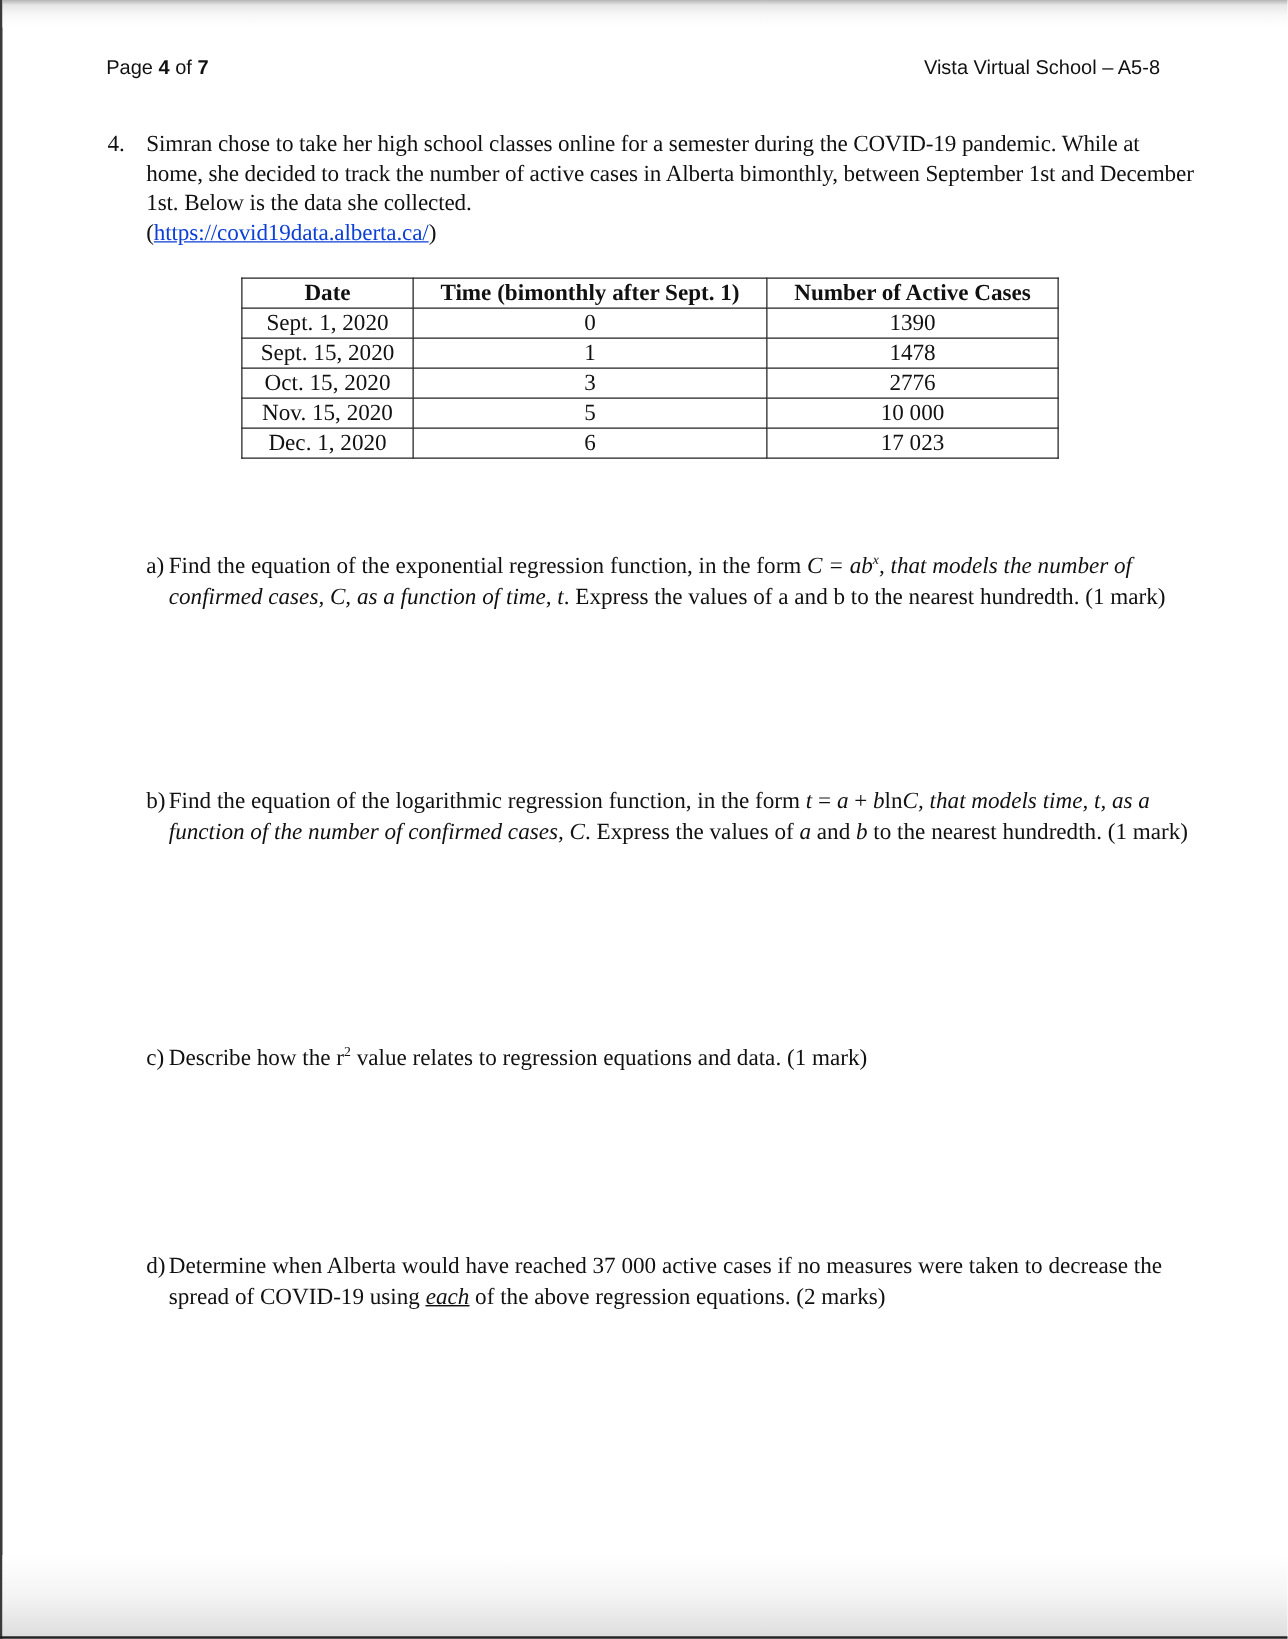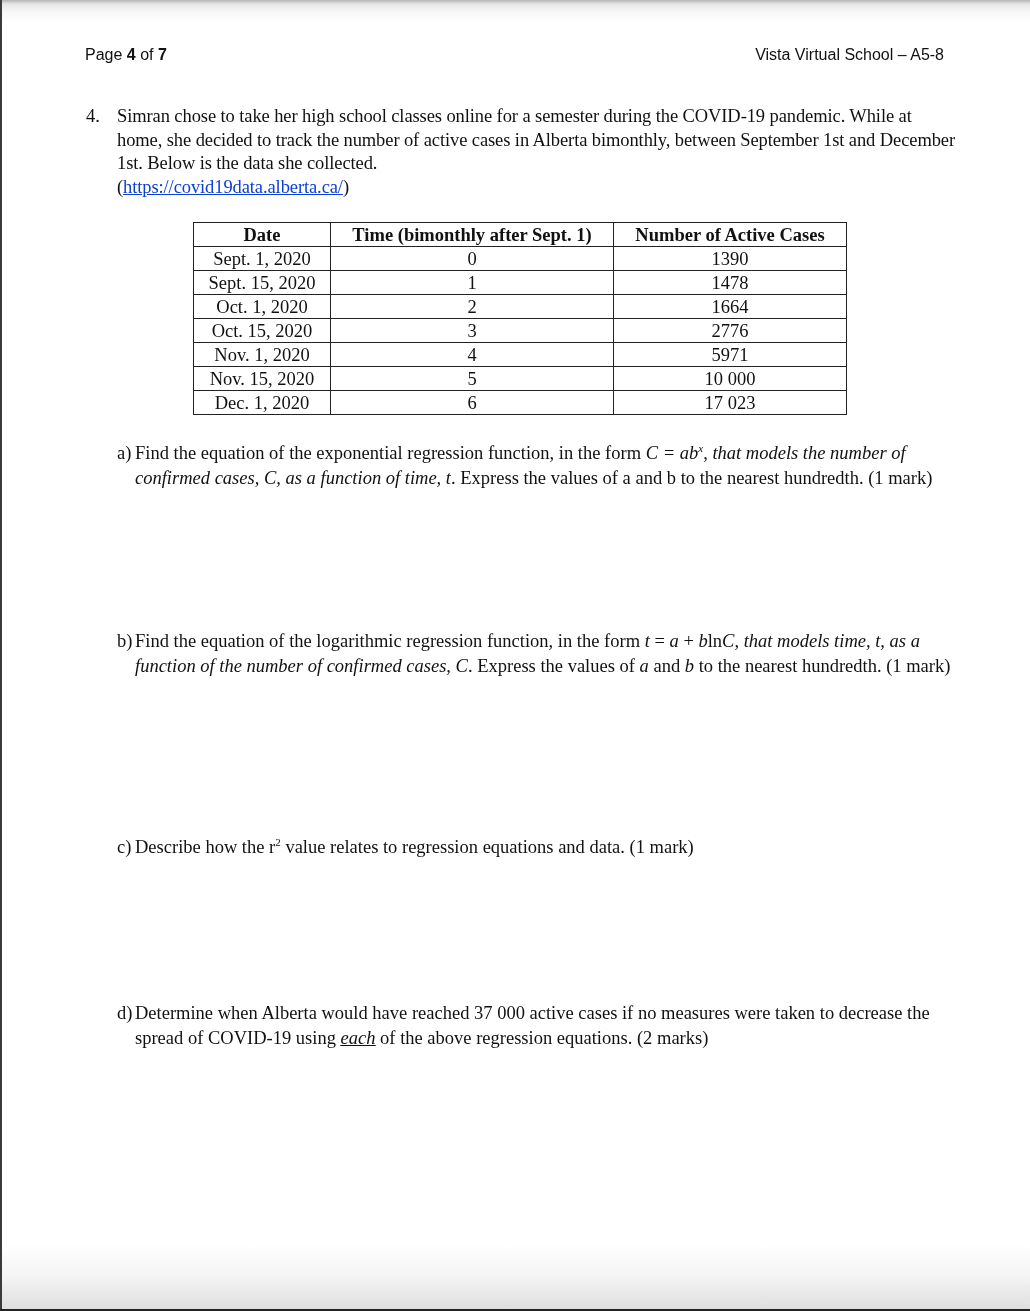--- a/index.html
+++ b/index.html
@@ -12,21 +12,21 @@
   .frame-left { position: absolute; left: 0; top: 0; width: 2px; height: 1311px; background: #3a3a3a; }
   .frame-bottom { position: absolute; left: 0; bottom: 0; width: 1030px; height: 2px; background: #222; }
   .top-shade { position: absolute; left: 2px; top: 0; right: 0; height: 22px;
     background: linear-gradient(#b5b5b5 0px, #e6e6e6 4px, #f8f8f8 12px, #ffffff 22px); }
   .bottom-shade { position: absolute; left: 2px; right: 0; bottom: 2px; height: 65px;
     background: linear-gradient(#ffffff, #f4f4f4 50%, #dedede); }
 
   .header { position: absolute; top: 46px; left: 85px; right: 86px; height: 22px;
     font-family: "Liberation Sans", sans-serif; font-size: 16px; color: #111; }
   .header .page { position: absolute; left: 0; top: 0; }
-  .header .school { position: absolute; right: 0; top: 0; }
+  .header .school { position: absolute; right: 16px; top: 0; }
   .header b { font-weight: bold; }
 
   .q { position: absolute; font-size: 18.5px; line-height: 23.5px; letter-spacing: -0.1px; }
   .q-num { position: absolute; left: 86px; top: 105px; font-size: 18.5px; line-height: 23.5px; }
   .q-body { left: 117px; top: 105px; width: 840px; }
   .q-body .link { color: #0b3fd6; text-decoration: underline; }
 
   table.data { position: absolute; left: 193px; top: 222px; border-collapse: collapse;
     font-size: 18.5px; line-height: 22px; }
   table.data th, table.data td { border: 1px solid #222; padding: 0 6px; text-align: center; height: 23px; }
@@ -80,33 +80,23 @@
         <td>Sept. 1, 2020</td>
         <td>0</td>
         <td>1390</td>
       </tr>
     <tr>
         <td>Sept. 15, 2020</td>
         <td>1</td>
         <td>1478</td>
       </tr>
     <tr>
-        <td>Oct. 1, 2020</td>
-        <td>2</td>
-        <td>1664</td>
-      </tr>
-    <tr>
         <td>Oct. 15, 2020</td>
         <td>3</td>
         <td>2776</td>
-      </tr>
-    <tr>
-        <td>Nov. 1, 2020</td>
-        <td>4</td>
-        <td>5971</td>
       </tr>
     <tr>
         <td>Nov. 15, 2020</td>
         <td>5</td>
         <td>10 000</td>
       </tr>
     <tr>
         <td>Dec. 1, 2020</td>
         <td>6</td>
         <td>17 023</td>

